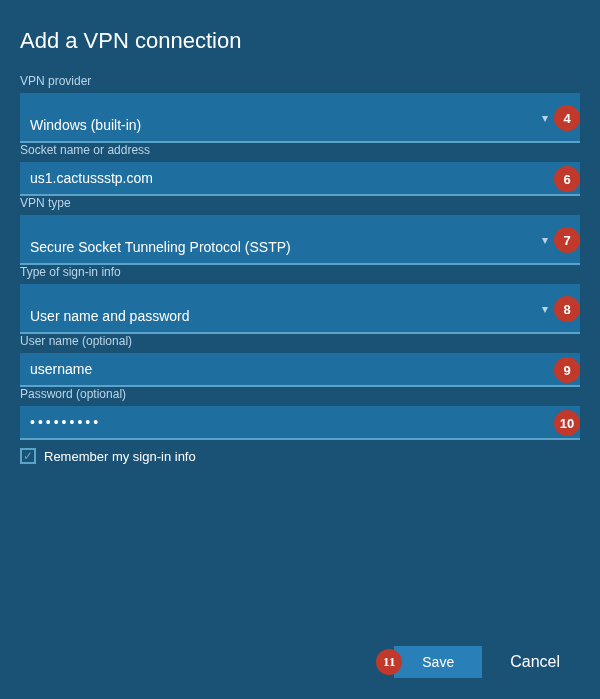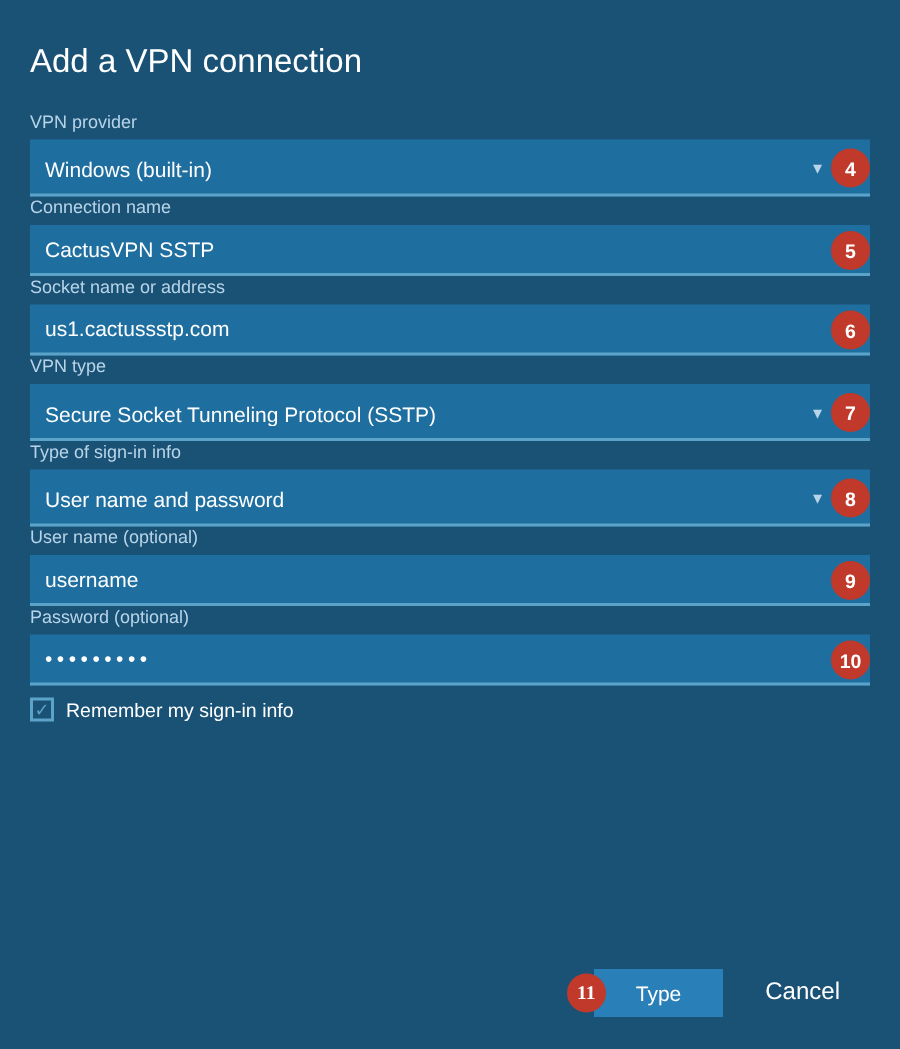--- a/index.html
+++ b/index.html
@@ -64,21 +64,21 @@
     .field-input::placeholder {
       color: #9ec8e0;
     }
 
     .field-select {
       width: 100%;
       background-color: #1e6e9f;
       border: none;
       border-bottom: 2px solid #5ba3c9;
       color: #ffffff;
-      padding: 12px 40px 8px 10px;
+      padding: 24px 40px 8px 10px;
       font-size: 14px;
       outline: none;
       font-family: 'Segoe UI', Arial, sans-serif;
       appearance: none;
       -webkit-appearance: none;
       cursor: pointer;
     }
 
     .field-select option {
       background-color: #1a5276;
@@ -217,27 +217,20 @@
     <span class="field-label">VPN provider</span>
     <div class="input-wrapper">
       <select class="field-select">
         <option>Windows (built-in)</option>
       </select>
       <span class="chevron-icon">▾</span>
       <div class="step-badge">4</div>
     </div>
   </div>
 
-  <div class="field-group">
-    <span class="field-label">Connection name</span>
-    <div class="input-wrapper">
-      <input type="text" class="field-input" value="CactusVPN SSTP" style="">
-      <div class="step-badge">5</div>
-    </div>
-  </div>
 
   <div class="field-group">
     <span class="field-label">Socket name or address</span>
     <div class="input-wrapper">
       <input type="text" class="field-input" value="us1.cactussstp.com" style="">
       <div class="step-badge">6</div>
     </div>
   </div>
 
   <div class="field-group">
@@ -281,17 +274,17 @@
   <div class="checkbox-row">
     <label class="checkbox-wrapper">
       <div class="checkbox-custom checked"></div>
       <span class="checkbox-label">Remember my sign-in info</span>
     </label>
   </div>
 
   <div class="button-row">
     <div class="save-badge-wrapper">
       <div class="save-step-badge">11</div>
-      <button class="btn-save">Type</button>
+      <button class="btn-save">Save</button>
     </div>
     <button class="btn-cancel">Cancel</button>
   </div>
 </div>
 
 </body></html>

